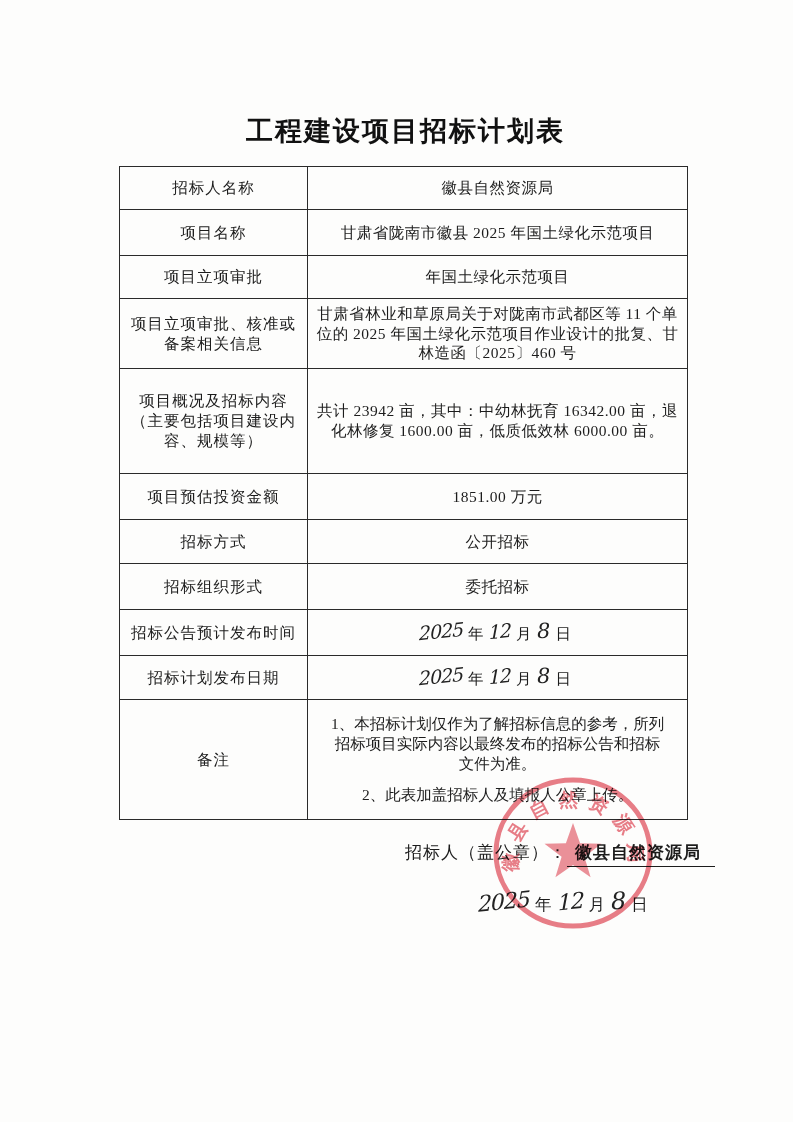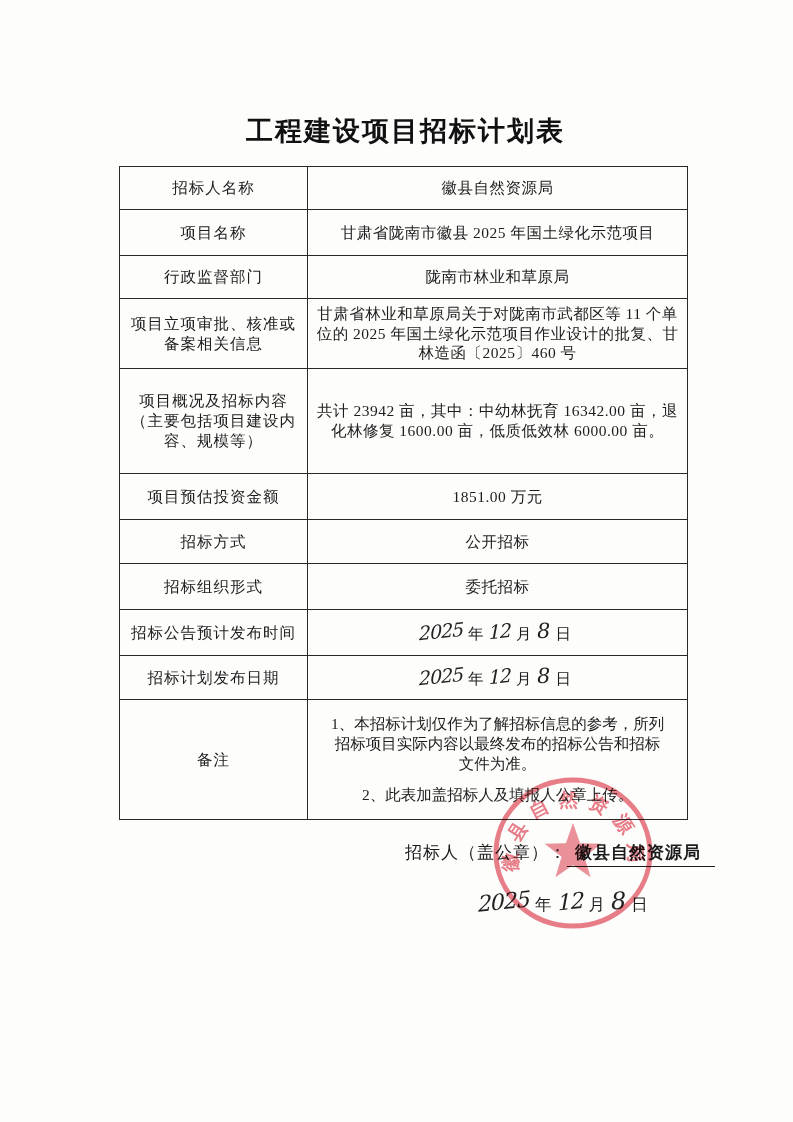--- a/index.html
+++ b/index.html
@@ -95,22 +95,22 @@
       <td class="label">招标人名称</td>
       <td class="value">徽县自然资源局</td>
     </tr>
 
     <tr style="height:46px;">
       <td class="label">项目名称</td>
       <td class="value">甘肃省陇南市徽县 2025 年国土绿化示范项目</td>
     </tr>
 
     <tr style="height:43px;">
-      <td class="label">行政监督部门</td>
-      <td class="value">陇南市林业和草原局</td>
+      <td class="label">项目立项审批</td>
+      <td class="value">年国土绿化示范项目</td>
     </tr>
 
     <tr style="height:70px;">
       <td class="label">项目立项审批、核准或备案相关信息</td>
       <td class="value">甘肃省林业和草原局关于对陇南市武都区等 11 个单位的 2025 年国土绿化示范项目作业设计的批复、甘林造函〔2025〕460 号</td>
     </tr>
 
     <tr style="height:105px;">
       <td class="label">项目概况及招标内容（主要包括项目建设内容、规模等）</td>
       <td class="value">共计 23942 亩，其中：中幼林抚育 16342.00 亩，退化林修复 1600.00 亩，低质低效林 6000.00 亩。</td>

